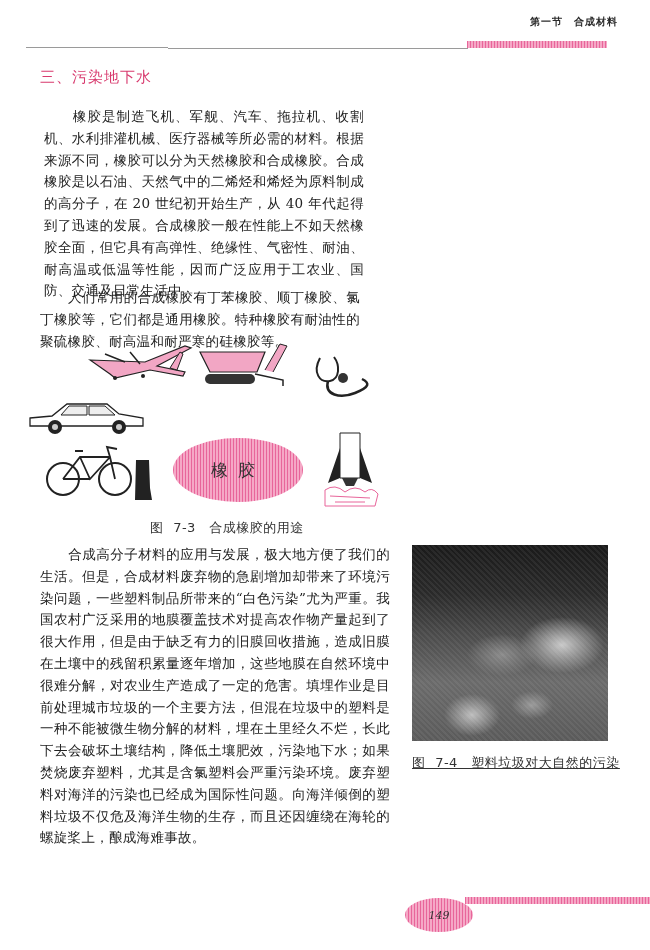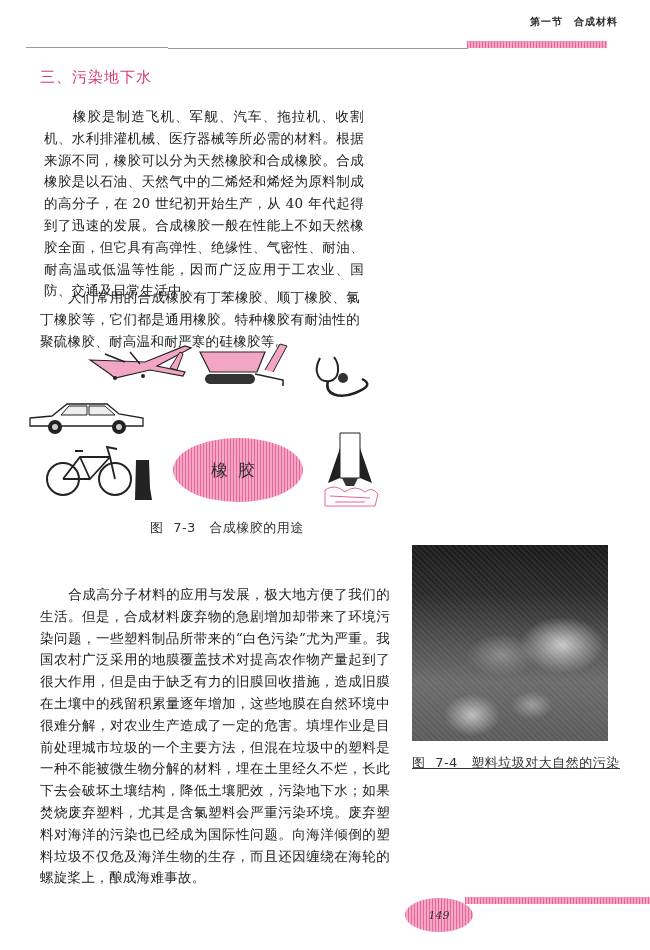--- a/index.html
+++ b/index.html
@@ -36,21 +36,21 @@
     font-size: 15px; color: #d83a6e; letter-spacing: 1px;
   }
   .para {
     position: absolute; margin: 0;
     font-size: 13.5px; line-height: 21.8px; letter-spacing: 0.3px;
     text-align: justify; color: #222;
   }
   .para .indent { display: inline-block; width: 28px; }
   .p1 { top: 106px; left: 44px; width: 320px; }
   .p2 { top: 266px; left: 40px; width: 320px; margin-top: 21px; }
-  .p3 { top: 544px; left: 40px; width: 350px; margin-top: 40px; }
+  .p3 { top: 544px; left: 40px; width: 350px; }
   .figure1 {
     position: absolute; top: 338px; left: 25px; width: 370px; height: 170px;
   }
   .fig-item { position: absolute; }
   .rubber-ellipse {
     position: absolute; left: 148px; top: 100px; width: 130px; height: 64px;
     border-radius: 50%;
     display: flex; align-items: center; justify-content: center;
     font-family: "DejaVu Sans", "Liberation Sans", sans-serif;
     font-size: 17px; color: #333; letter-spacing: 10px;

